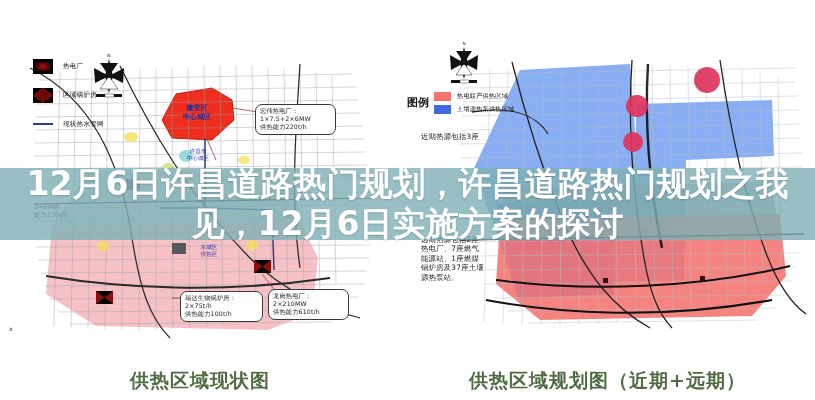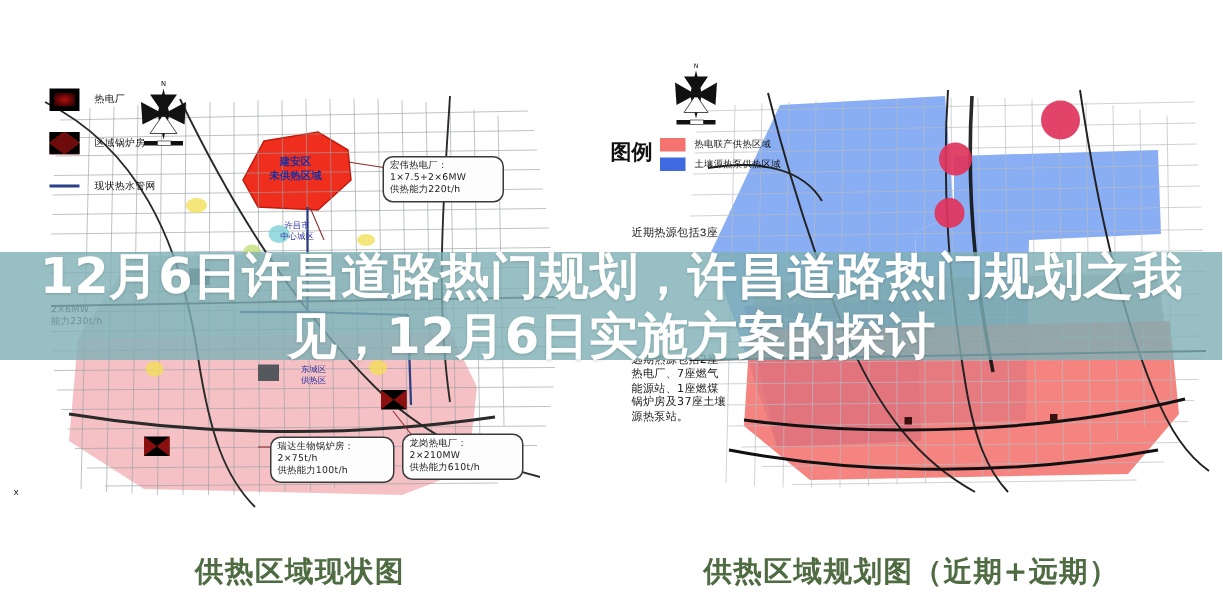--- a/index.html
+++ b/index.html
@@ -47,21 +47,21 @@
       linear-gradient(to bottom left,#000 0 46%,transparent 46%),
       linear-gradient(to top right,#000 0 46%,transparent 46%),
       linear-gradient(to top left,#000 0 46%,transparent 46%);
     background-size:50% 50%;background-repeat:no-repeat;
     background-position:0 0,100% 0,0 100%,100% 100%;}
   .lg-sw.pipe{height:0;border-top:2px solid #2b3f86;}
   .lg-txt{font-size:6.5px;color:#111;font-family:"DejaVu Sans",sans-serif;letter-spacing:.3px;}
 
   
   .legend-right{position:absolute;left:407px;top:92px;display:flex;align-items:center;}
-  .lr-title{font-size:14px;line-height:1.12;color:#111;margin-right:5px;
+  .lr-title{font-size:11px;line-height:1.12;color:#111;margin-right:5px;
     font-family:"DejaVu Sans",sans-serif;font-weight:700;}
   .lr-rows{display:flex;flex-direction:column;gap:4px;}
   .lr-row{display:flex;align-items:center;}
   .lr-sw{width:17px;height:9px;margin-right:6px;flex:none;}
   .lr-txt{font-size:6.2px;color:#111;font-family:"DejaVu Sans",sans-serif;letter-spacing:.2px;}
 
   
   .mapnote{position:absolute;font-size:7.4px;line-height:1.28;color:#1a1a1a;
     font-family:"DejaVu Sans",sans-serif;white-space:pre-line;letter-spacing:.2px;}
 
@@ -232,21 +232,21 @@
         <span class="lg-sw boiler"></span>
         <span class="lg-txt">区域锅炉房</span>
       </div>
       <div class="lg-row">
         <span class="lg-sw pipe"></span>
         <span class="lg-txt">现状热水管网</span>
       </div>
     </div>
 
     <div class="maplabel" style="left:162px;top:96px;width:70px;text-align:center;font-size:7px;line-height:1.3;color:#1d2fa0;font-weight:700;">建安区
-未供热区域</div>
+中心城区</div>
 
     <div class="maplabel" style="left:176px;top:140px;width:44px;text-align:center;font-size:5.6px;line-height:1.3;color:#2a2fa0;">许昌市
 中心城区</div>
     <div class="maplabel" style="left:186px;top:236px;width:46px;text-align:center;font-size:5.6px;line-height:1.3;color:#2a2fa0;">东城区
 供热区</div>
 
     <div class="callout" style="left:255px;top:96px;width:72px;">宏伟热电厂：
 1×7.5+2×6MW
 供热能力220t/h</div>
     <div class="callout" style="left:180px;top:283px;width:74px;">瑞达生物锅炉房：
@@ -375,21 +375,21 @@
         <span class="lr-sw" style="background:#f4736e;"></span>
         <span class="lr-txt">热电联产供热区域</span>
       </div>
       <div class="lr-row">
         <span class="lr-sw" style="background:#3f6ae0;"></span>
         <span class="lr-txt">土壤源热泵供热区域</span>
       </div>
     </div>
   </div>
 
-  <div class="mapnote" style="left:421px;top:152px;width:112px;font-family:Liberation Mono, monospace;">近期热源包括3座</div>
+  <div class="mapnote" style="left:421px;top:132px;width:112px;">近期热源包括3座</div>
   <div class="mapnote" style="left:421px;top:235px;width:96px;">远期热源包括2座
 热电厂、7座燃气
 能源站、1座燃煤
 锅炉房及37座土壤
 源热泵站。</div>
 
   <div class="overlay">
     <div class="overlay-text">12月6日许昌道路热门规划，许昌道路热门规划之我见，12月6日实施方案的探讨</div>
   </div>
 

